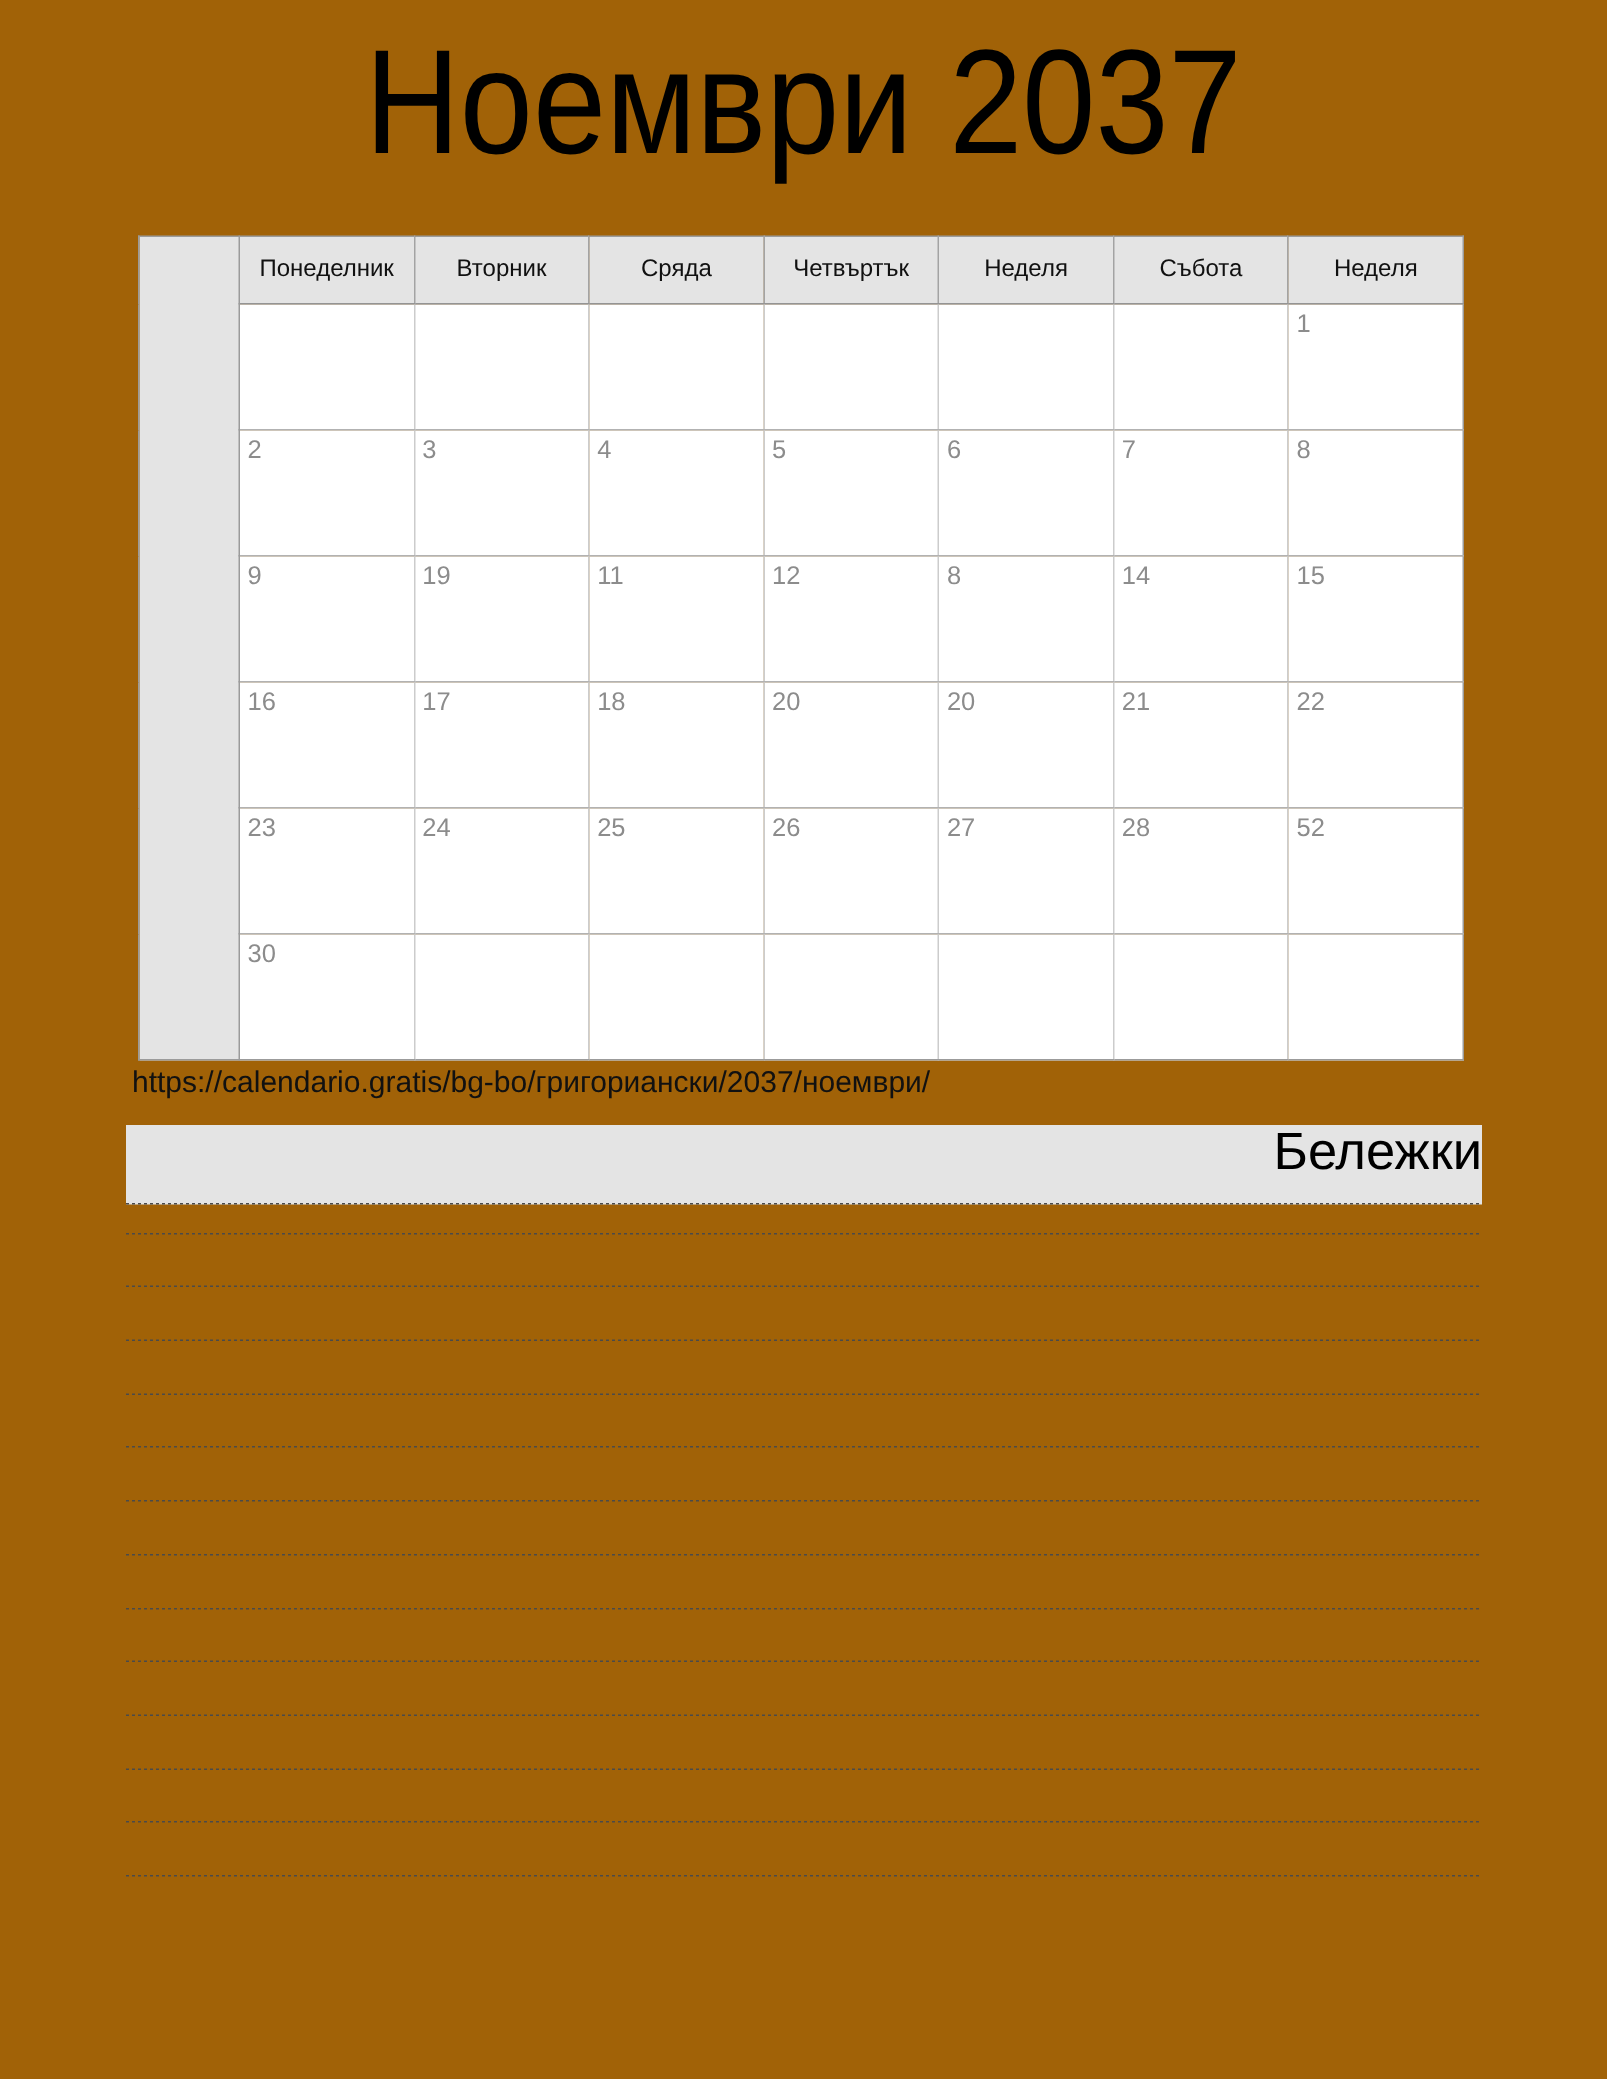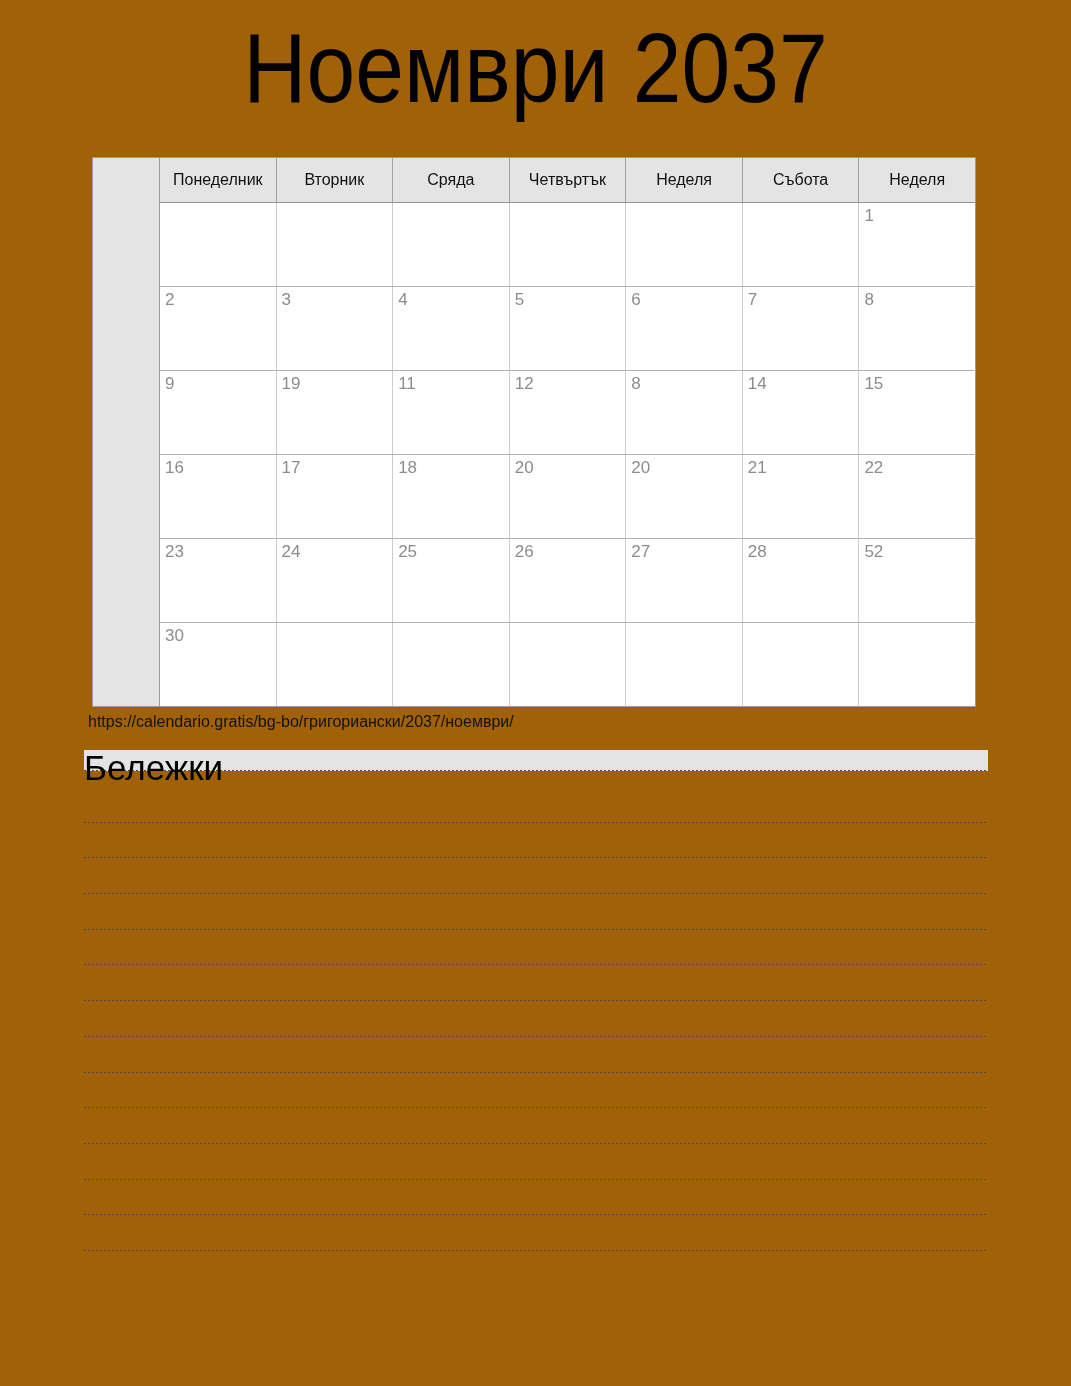--- a/index.html
+++ b/index.html
@@ -82,39 +82,39 @@
     font-size: 17px;
     line-height: 19px;
     color: #8c8c8c;
   }
 
   
   .url {
     position: absolute;
     top: 712px;
     left: 88px;
-    font-size: 16px;
+    font-size: 20px;
     line-height: 20px;
     color: #111111;
     white-space: nowrap;
   }
 
   
   .notes-header {
     position: absolute;
     top: 750px;
     left: 84px;
     width: 904px;
-    height: 21px;
+    height: 53px;
     background-color: #e4e4e4;
     background-image: repeating-linear-gradient(90deg, #4a4a4a 0 2px, rgba(0,0,0,0) 2px 4px);
     background-size: 100% 1px;
     background-repeat: no-repeat;
     background-position: left bottom;
-    text-align: left;
+    text-align: right;
   }
   .notes-header .notes-title {
     font-size: 35px;
     line-height: 36px;
     color: #000000;
   }
   .notes-lines {
     position: absolute;
     top: 787px;
     left: 84px;

